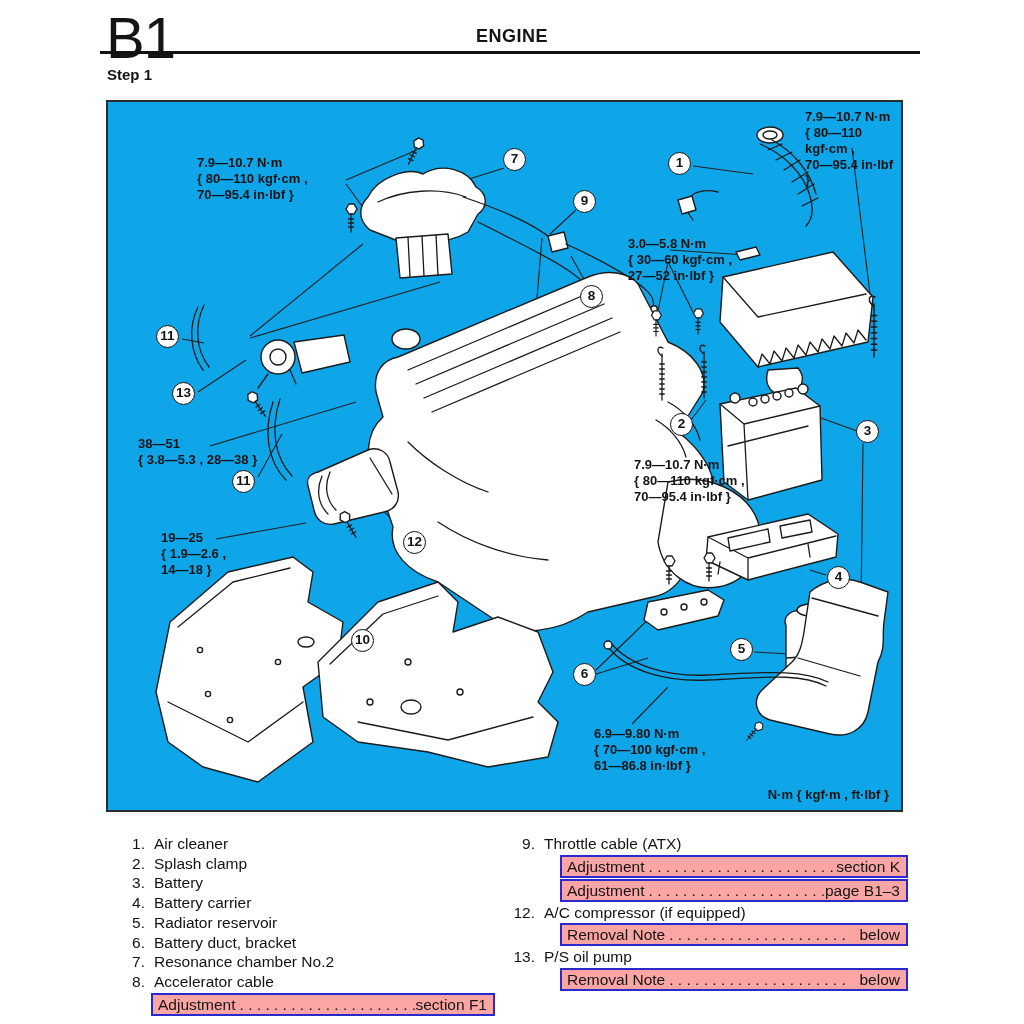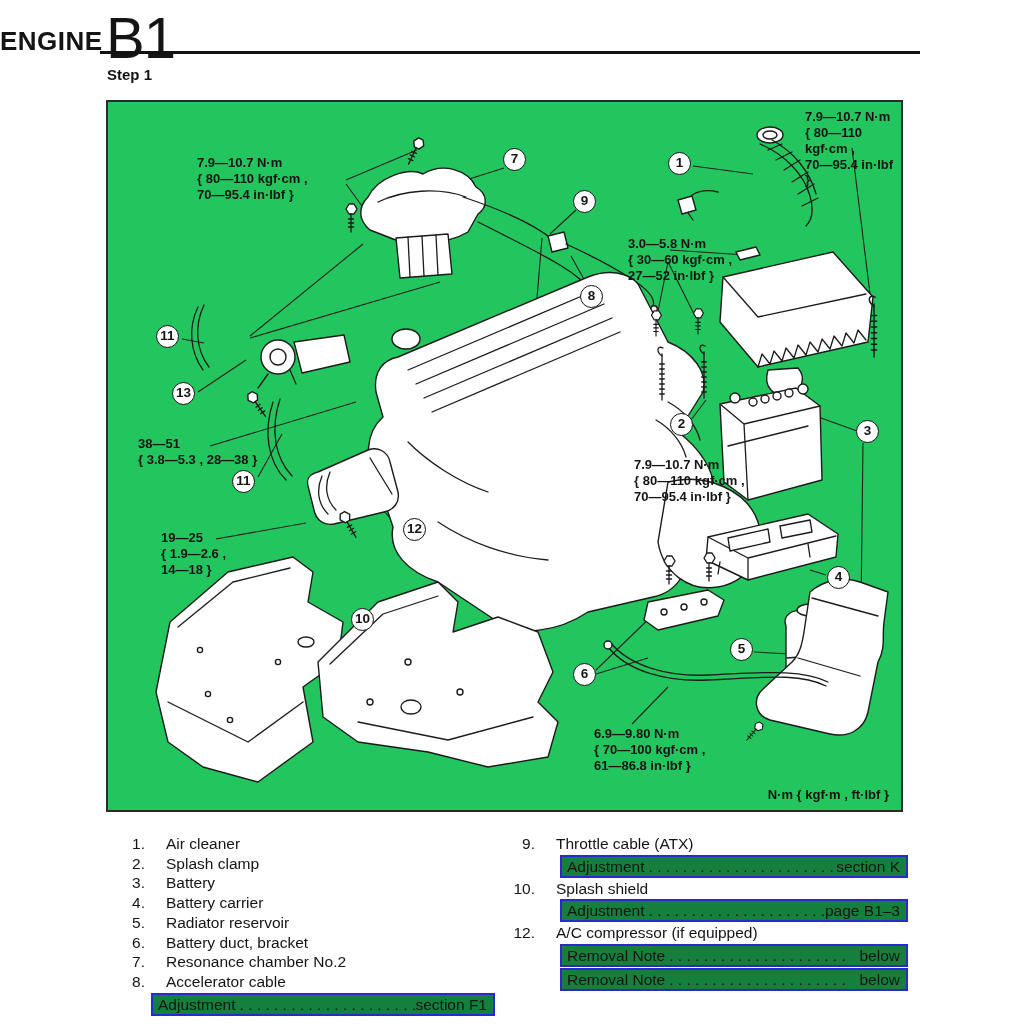--- a/index.html
+++ b/index.html
@@ -1,43 +1,43 @@
 <!DOCTYPE html>
 <html><head>
 <meta charset="utf-8">
 <style>
   html,body{margin:0;padding:0;background:#ffffff;}
   .page{position:relative;width:1024px;height:1024px;background:#fff;
         font-family:"Liberation Sans", sans-serif;color:#141414;overflow:hidden;}
   
   .code{position:absolute;left:106px;top:4px;font-size:58px;font-weight:normal;letter-spacing:-1px;}
-  .title{position:absolute;left:0;right:0;top:26px;text-align:left;font-size:26px;font-weight:bold;letter-spacing:.5px;}
+  .title{position:absolute;left:0;right:0;top:26px;text-align:center;font-size:18px;font-weight:bold;letter-spacing:.5px;}
   .hrule{position:absolute;left:100px;width:820px;top:51px;height:3px;background:#111;}
   .step{position:absolute;left:107px;top:66px;font-size:15px;font-weight:bold;}
   
   .diagram{position:absolute;left:106px;top:100px;width:797px;height:712px;
-           border:2px solid #2b2b2b;box-sizing:border-box;background:#22c55e;}
+           border:2px solid #2b2b2b;box-sizing:border-box;background:#0ea5e9;}
   .diagram svg{position:absolute;left:0;top:0;}
   .tq{position:absolute;font-size:13px;font-weight:bold;line-height:1.22;white-space:pre-line;}
   .units{position:absolute;right:12px;bottom:8px;font-size:13px;font-weight:bold;margin-top:36px;}
   .callout{position:absolute;width:23px;height:23px;border:1.7px solid #111;border-radius:50%;
            background:#fff;box-sizing:border-box;text-align:center;font-size:13.5px;font-weight:bold;
            line-height:20px;}
   .ln{stroke:#1b1b1b;stroke-width:1.3;fill:none;stroke-linejoin:round;stroke-linecap:round;}
   .part{stroke:#1b1b1b;stroke-width:1.4;fill:#fff;stroke-linejoin:round;}
   .ld{stroke:#222;stroke-width:1.1;fill:none;}
   
   .col{position:absolute;top:834px;font-size:15.5px;line-height:19.7px;}
   .col.left{left:118px;width:386px;}
   .col.right{left:508px;width:406px;}
   .item{display:flex;}
   .item .num{width:27px;text-align:right;flex:none;}
-  .item .lbl{margin-left:21px;}
+  .item .lbl{margin-left:9px;}
   .linkbox{display:flex;align-items:baseline;border:2px solid #2929cc;box-sizing:border-box;
-           height:23px;line-height:19px;padding:0 6px 0 5px;margin:1px 0 1px 0;background:#15803d;}
+           height:23px;line-height:19px;padding:0 6px 0 5px;margin:1px 0 1px 0;background:#fca5a5;}
   .col.left .linkbox{margin-left:33px;width:344px;}
   .col.right .linkbox{margin-left:52px;width:348px;}
   .linkbox .dots{flex:1;overflow:hidden;white-space:nowrap;padding:0 4px;}
   .linkbox .tgt{flex:none;}
 </style>
 </head>
 <body>
 
 <div class="page">
 
@@ -275,22 +275,22 @@
     <div class="callout" style="left:465px;top:88px">9</div>
     <div class="callout" style="left:472px;top:183px">8</div>
     <div class="callout" style="left:562px;top:311px">2</div>
     <div class="callout" style="left:748px;top:318px">3</div>
     <div class="callout" style="left:719px;top:464px">4</div>
     <div class="callout" style="left:622px;top:536px">5</div>
     <div class="callout" style="left:465px;top:561px">6</div>
     <div class="callout" style="left:48px;top:223px">11</div>
     <div class="callout" style="left:64px;top:280px">13</div>
     <div class="callout" style="left:124px;top:368px">11</div>
-    <div class="callout" style="left:295px;top:416px">12</div>
-    <div class="callout" style="left:243px;top:506px">10</div>
+    <div class="callout" style="left:295px;top:429px">12</div>
+    <div class="callout" style="left:243px;top:527px">10</div>
   </div>
 
   <div class="col left">
     <div class="item">
         <span class="num">1.</span>
         <span class="lbl">Air cleaner</span>
       </div>
     <div class="item">
         <span class="num">2.</span>
         <span class="lbl">Splash clamp</span>
@@ -329,38 +329,38 @@
   <div class="col right">
     <div class="item">
         <span class="num">9.</span>
         <span class="lbl">Throttle cable (ATX)</span>
       </div>
     <div class="linkbox">
       <span>Adjustment</span>
       <span class="dots">. . . . . . . . . . . . . . . . . . . . . . .</span>
       <span class="tgt">section K</span>
     </div>
-    <div class="item">
-        <span class="num">10.</span>
-        <span class="lbl">Splash shield</span>
-      </div>
     <div class="linkbox">
       <span>Adjustment</span>
       <span class="dots">. . . . . . . . . . . . . . . . . . . . .</span>
       <span class="tgt">page B1–3</span>
     </div>
     <div class="item">
         <span class="num">12.</span>
         <span class="lbl">A/C compressor (if equipped)</span>
       </div>
     <div class="linkbox">
       <span>Removal Note</span>
       <span class="dots">. . . . . . . . . . . . . . . . . . . . .</span>
       <span class="tgt">below</span>
     </div>
+    <div class="item">
+        <span class="num">13.</span>
+        <span class="lbl">P/S oil pump</span>
+      </div>
     <div class="linkbox">
       <span>Removal Note</span>
       <span class="dots">. . . . . . . . . . . . . . . . . . . . .</span>
       <span class="tgt">below</span>
     </div>
   </div>
 
 </div>
 
 </body></html>

